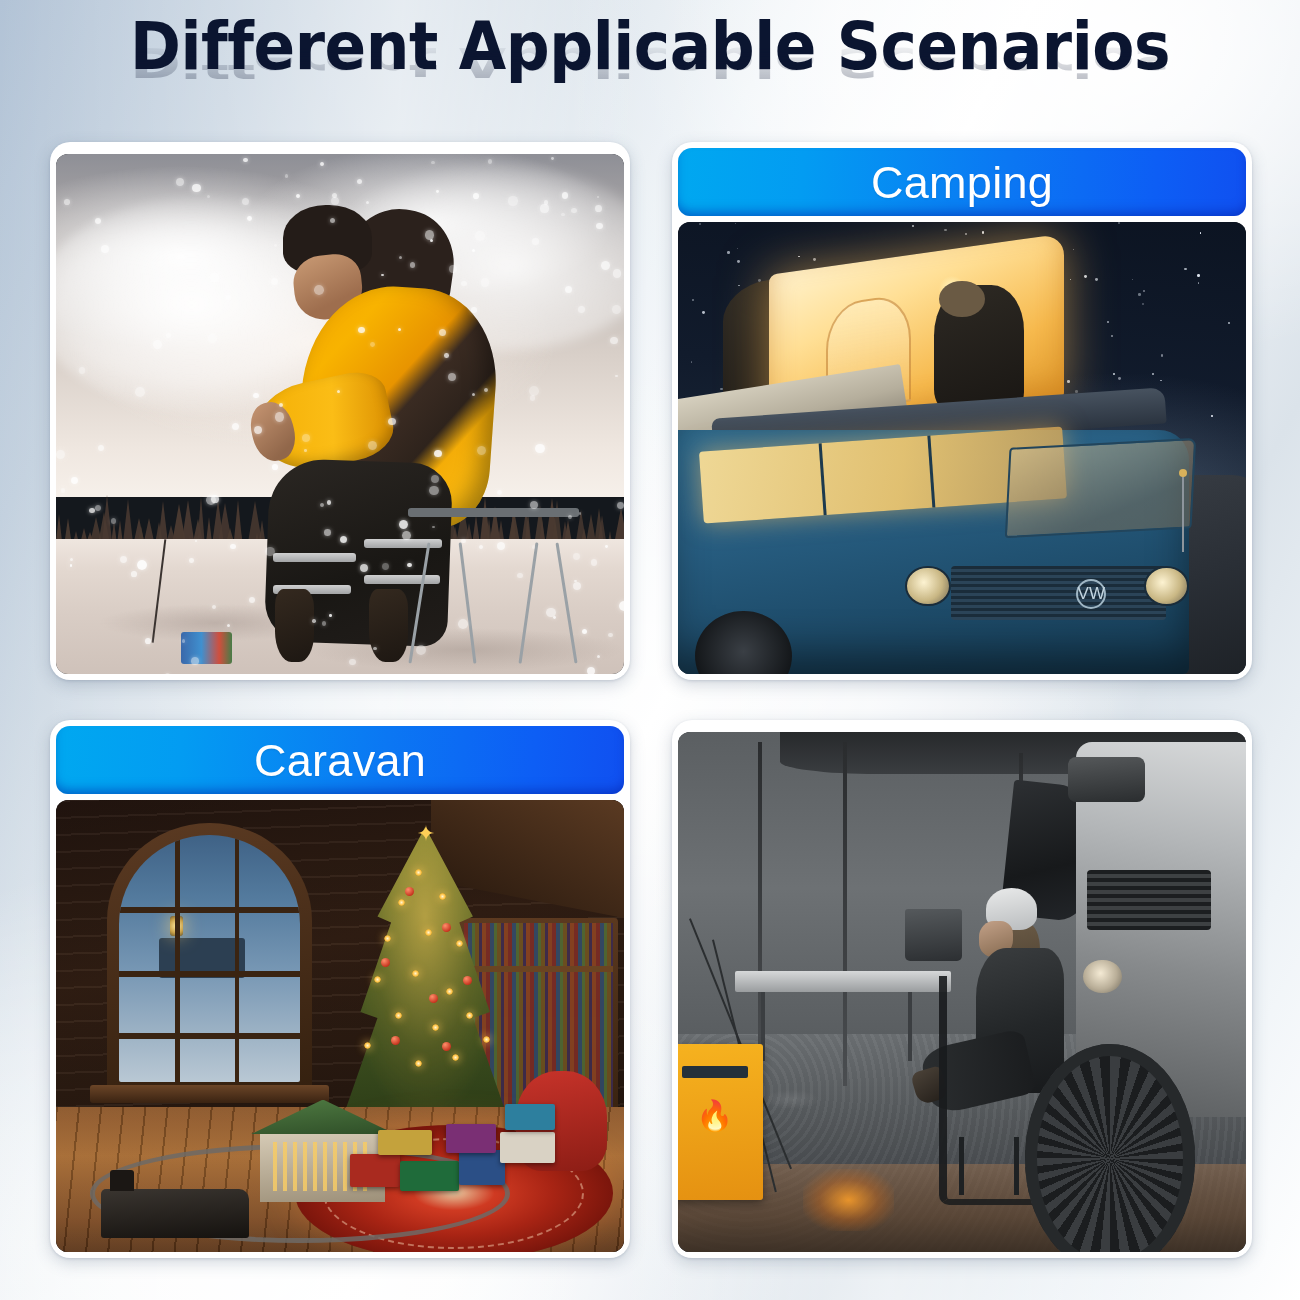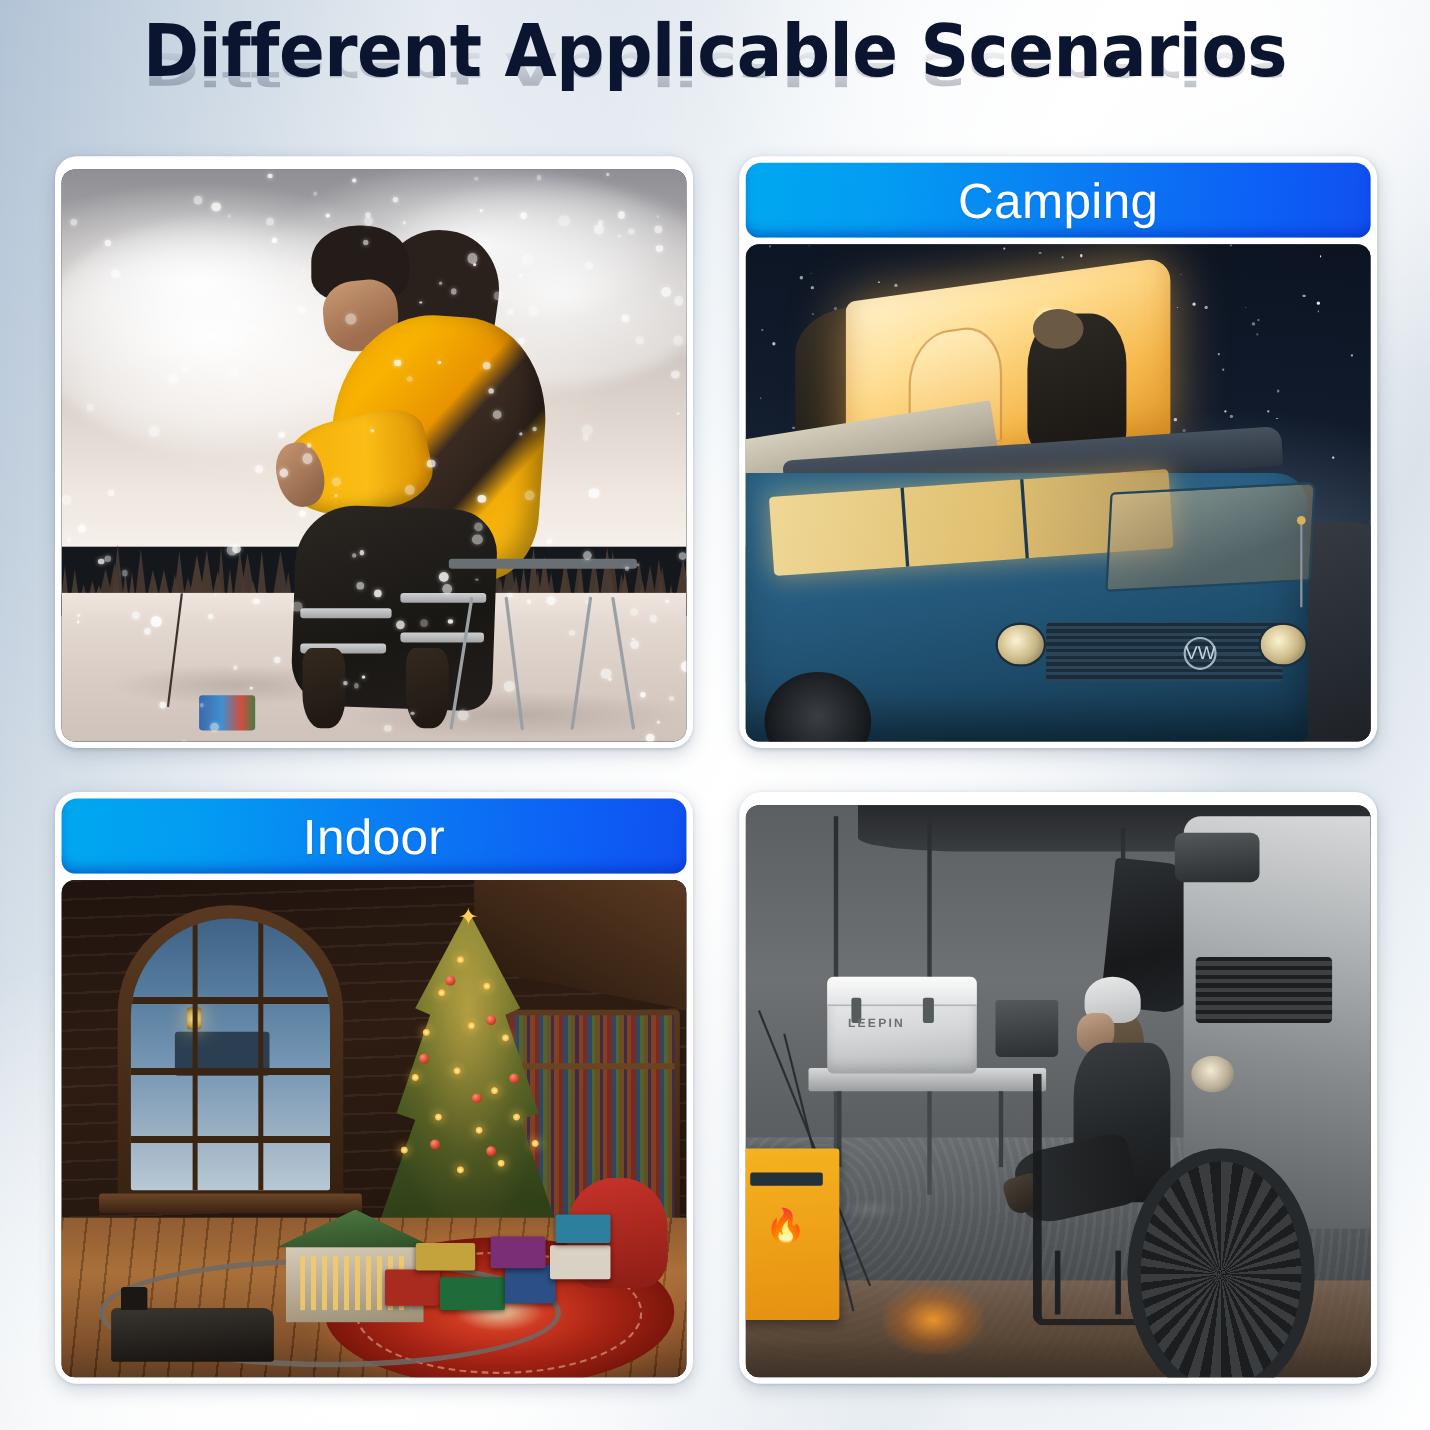--- a/index.html
+++ b/index.html
@@ -1137,21 +1137,21 @@
         <div class="headlight" style="left:82%;"></div>
         <div class="vw-badge">VW</div>
         <div class="wheel" style="left:3%;"></div>
         <div class="antenna"></div>
       </div>
     </div>
   </div>
 
   <div class="card">
     <div class="card-header hdr-cool">
-      <span>Indoor</span>
+      <span>Caravan</span>
     </div>
     <div class="card-photo">
       <div class="scene">
         <div class="cabin"></div>
         <div class="cabin-wall"></div>
         <div class="cabin-beam"></div>
 
         <div class="window-frame">
           <div class="window-glass">
             <div class="snow-hut"></div>
@@ -1217,26 +1217,20 @@
         <div class="camp-gravel"></div>
         <div class="camp-sand"></div>
 
         <div class="camp-pole" style="left:14%; top:2%;  height:62%;"></div>
         <div class="camp-pole" style="left:29%; top:2%;  height:66%;"></div>
         <div class="camp-pole" style="left:60%; top:4%;  height:26%;"></div>
         <div class="guyline" style="left:2%;  top:36%; width:2px; height:52%; transform:rotate(-22deg);"></div>
         <div class="guyline" style="left:6%;  top:40%; width:2px; height:50%; transform:rotate(-14deg);"></div>
 
         <div class="camp-table"></div>
-        <div class="cooler">
-          <div class="cooler-lid"></div>
-          <div class="cooler-latch" style="left:16%;"></div>
-          <div class="cooler-latch" style="left:64%;"></div>
-          <div class="cooler-label">LEEPIN</div>
-        </div>
         <div class="pot"></div>
 
         <div class="flag"></div>
 
         <div class="camper-seated">
           <div class="cs-hair"></div>
           <div class="cs-beanie"></div>
           <div class="cs-face"></div>
           <div class="cs-body"></div>
           <div class="cs-legs"></div>

